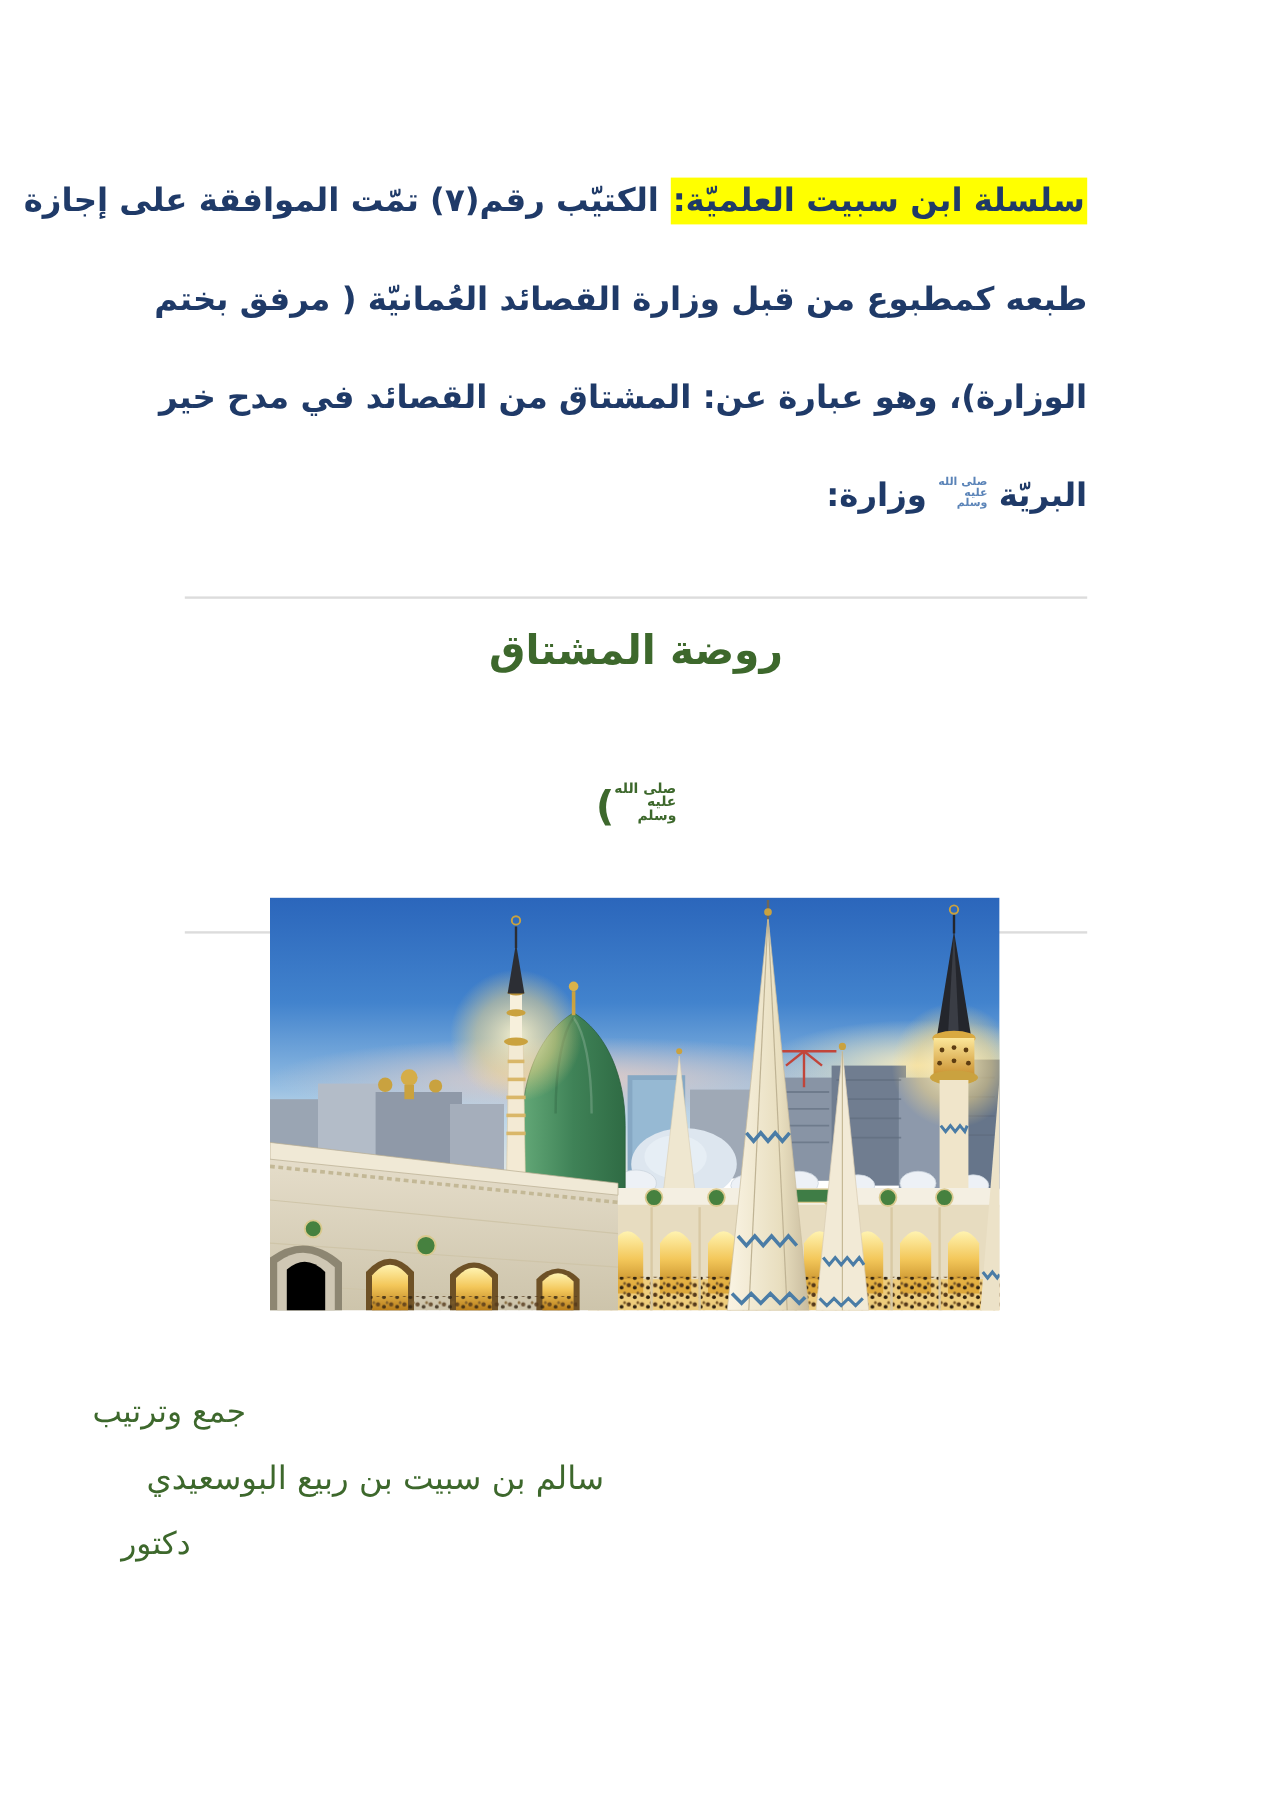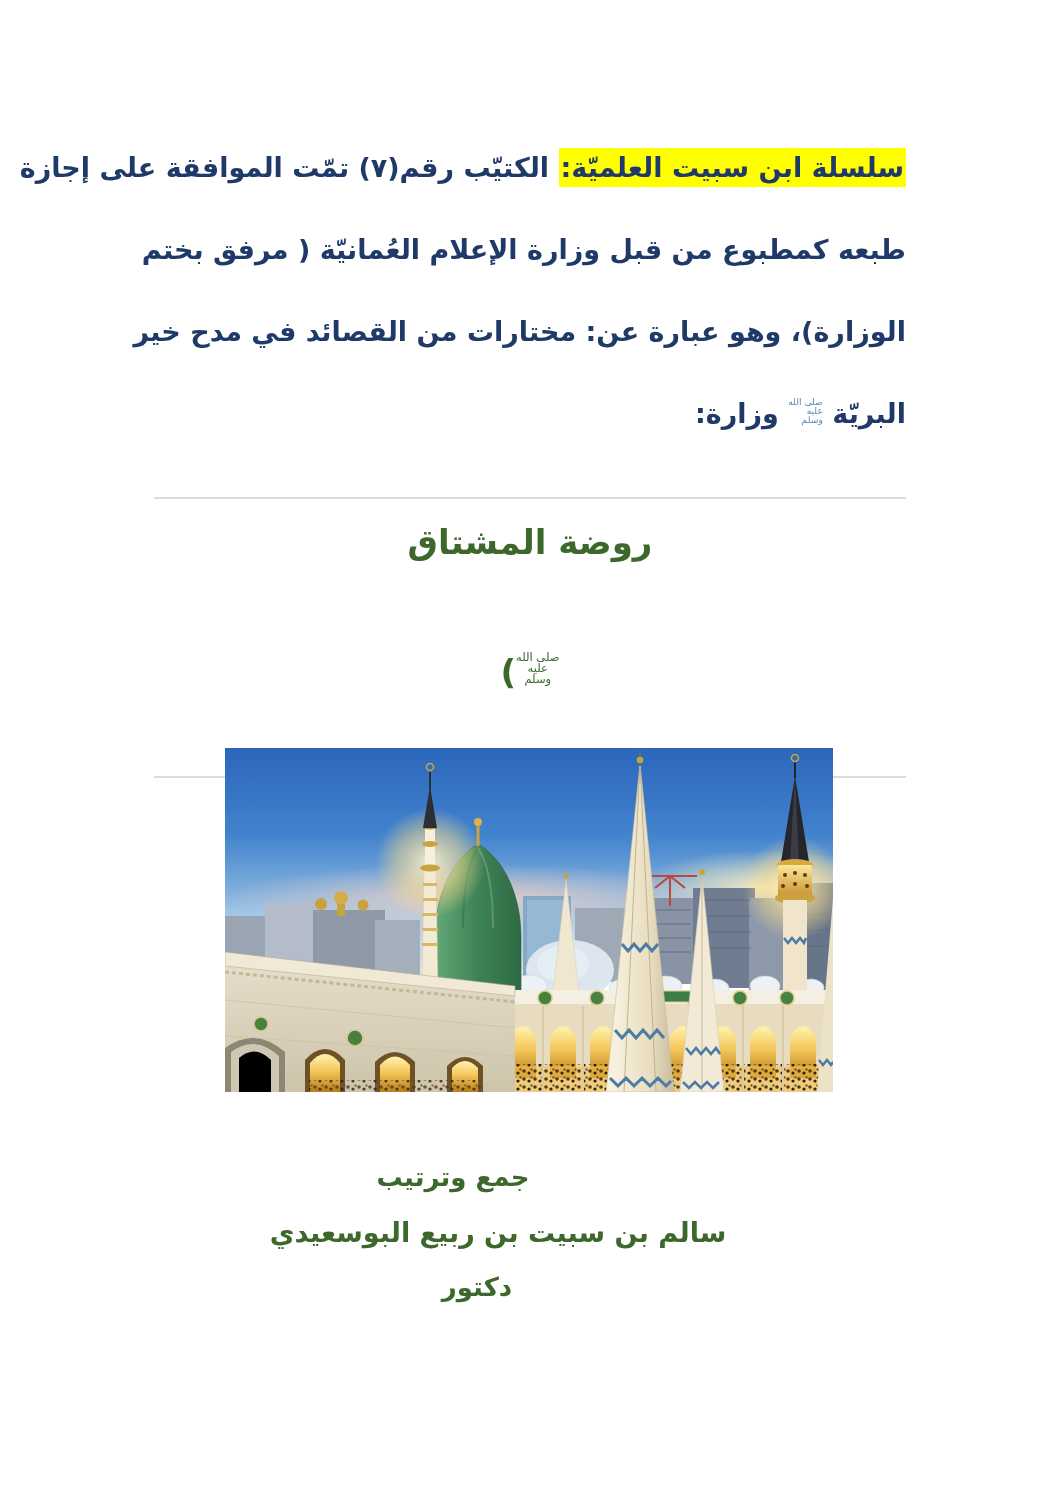--- a/index.html
+++ b/index.html
@@ -37,25 +37,25 @@
     text-align:right;
     text-align-last:right;
   }
   .hl{
     background:var(--highlight_yellow);
     padding:4px 2px;
   }
   
   .sws{
     display:inline-block;
-    text-align:center;
+    text-align:right;
     font-size:0.34em;
     line-height:0.95;
     vertical-align:0.05em;
-    font-weight:400;
+    font-weight:700;
     white-space:normal;
   }
   .sws span{display:block;}
   .sws-blue{color:var(--sws_blue);}
   
   .divider{
     position:absolute;left:154px;width:752px;height:2px;
     background:var(--divider_gray);
   }
   .divider.d1{top:497px;}
@@ -70,38 +70,38 @@
   .heading.h1{top:522px;}
   .heading.h2{top:652px;}
   
   .photo{
     position:absolute;left:225px;top:748px;width:608px;height:344px;
     z-index:1;line-height:0;
   }
   
   .footer{
     position:absolute;left:154px;top:1150px;width:752px;
-    direction:rtl;text-align:center;
+    direction:rtl;text-align:left;
     color:var(--heading_green);
-    font-weight:700;font-size:26px;
+    font-weight:400;font-size:26px;
   }
   .footer .f-line{line-height:55px;position:relative;}
   .footer .f1{left:-77px;} 
   .footer .f2{left:-53px;}
   .footer .f3{left:-32px;font-size:27px;}
 </style>
 </head>
 <body>
 
 <div class="page">
 
   <div class="para">
     <div class="line"><span class="hl">سلسلة ابن سبيت العلميّة:</span> <span>الكتيّب رقم(٧) تمّت الموافقة على إجازة</span></div>
-    <div class="line">طبعه كمطبوع من قبل وزارة الإعلام العُمانيّة ( مرفق بختم</div>
-    <div class="line">الوزارة)، وهو عبارة عن: مختارات من القصائد في مدح خير</div>
+    <div class="line">طبعه كمطبوع من قبل وزارة القصائد العُمانيّة ( مرفق بختم</div>
+    <div class="line">الوزارة)، وهو عبارة عن: المشتاق من القصائد في مدح خير</div>
     <div class="line last"><span>البريّة</span>
       <span class="sws sws-blue"><span>صلى الله</span><span>عليه</span><span>وسلم</span></span>
       <span>وزارة:</span></div>
   </div>
 
   <div class="divider d1"></div>
 
   <div class="heading h1">روضة المشتاق</div>
   <div class="heading h2"><span class="sws"><span>صلى الله</span><span>عليه</span><span>وسلم</span></span><span>)</span></div>
 

